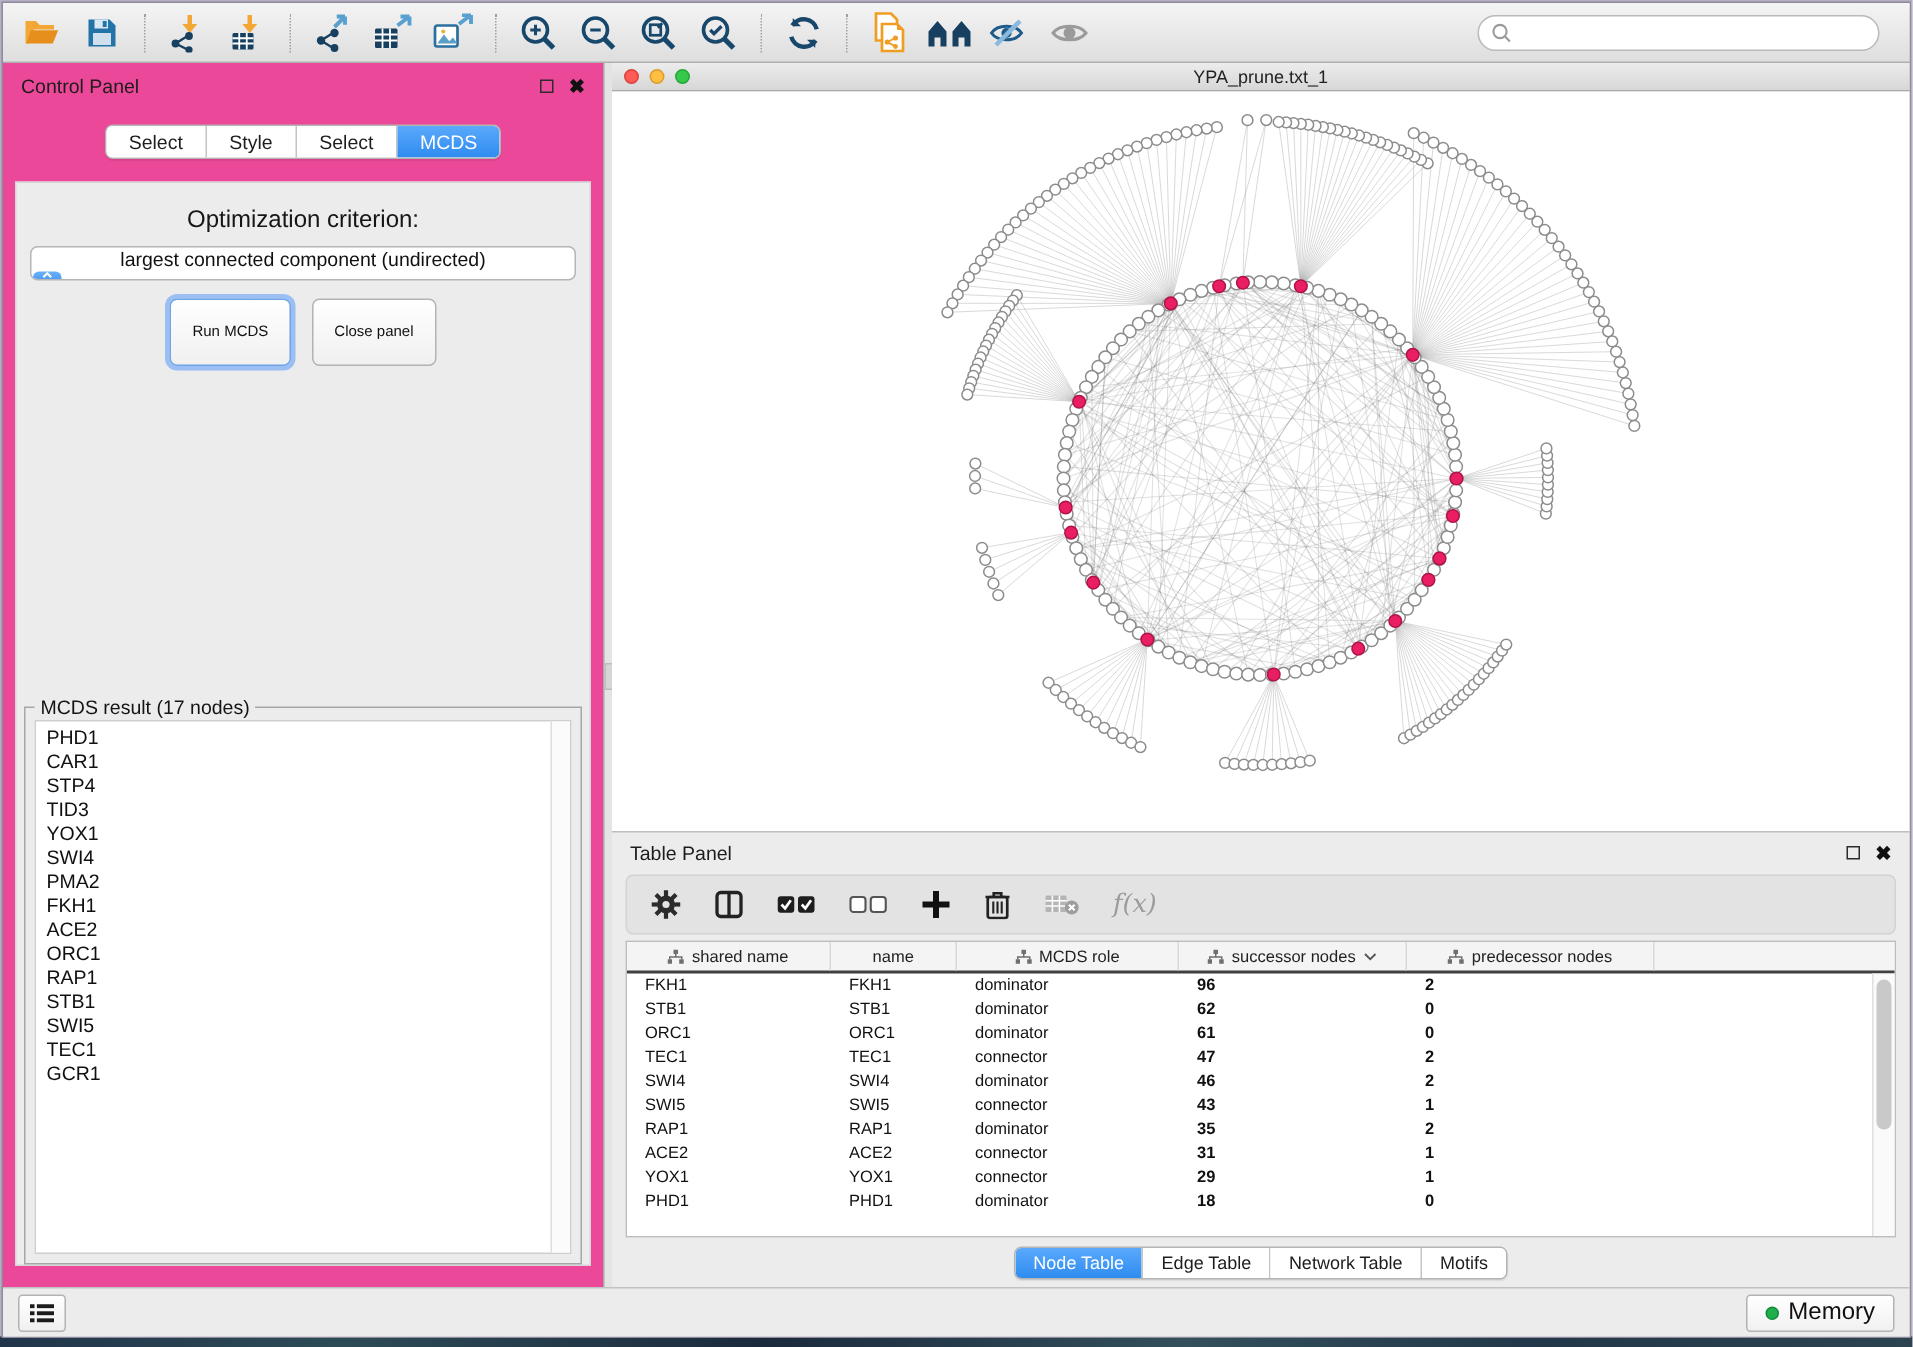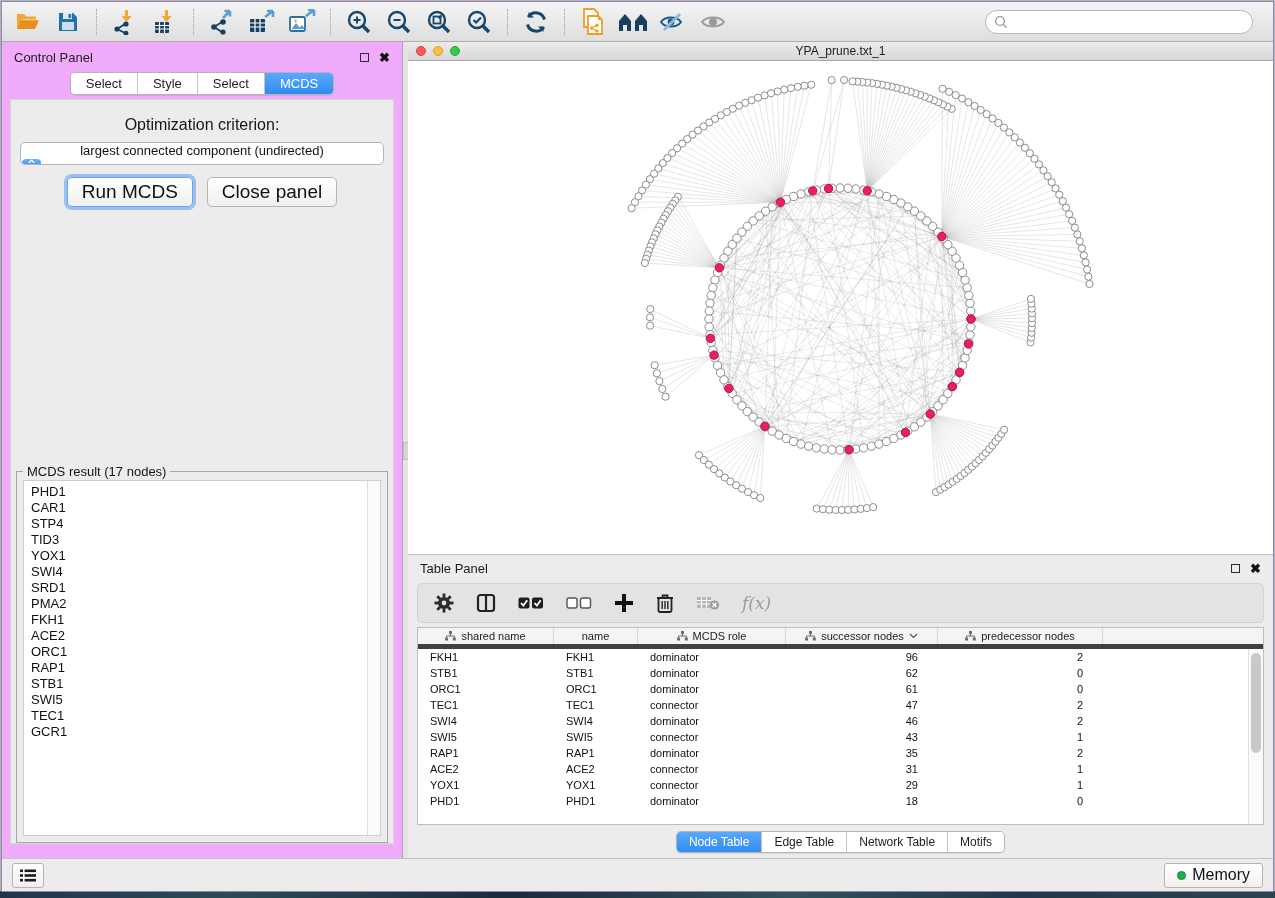--- a/index.html
+++ b/index.html
@@ -16,21 +16,21 @@
     border-bottom:1px solid #aeaeae;display:flex;align-items:center;padding:0 8px;gap:4px;}
   .tbtn{width:36px;height:32px;display:flex;align-items:center;justify-content:center;border-radius:4px;}
   .tsep{width:1px;height:26px;margin:0 6px;border-left:1px dotted #9f9f9f;}
   #toolbar-spacer{flex:1;}
   #search-box{width:268px;height:24px;background:#fff;border:1px solid #b9b9b9;border-radius:12px;
     display:flex;align-items:center;padding:0 8px;margin-right:12px;}
   #search-box input{border:none;outline:none;flex:1;font-size:12px;background:transparent;margin-left:6px;}
   
   #main{flex:1;display:flex;min-height:0;}
   
-  #control-panel{width:400px;flex:0 0 400px;background:#f0abfc;display:flex;flex-direction:column;position:relative;}
+  #control-panel{width:400px;flex:0 0 400px;background:#ec4899;display:flex;flex-direction:column;position:relative;gap:11px;}
   #cp-header{height:30px;display:flex;align-items:center;padding:0 12px;}
   #cp-title{font-size:13px;color:#1c1c1c;flex:1;}
   .win-btns{display:flex;align-items:center;gap:10px;}
   .float-glyph{width:9px;height:9px;border:1.6px solid #2c2c2c;display:inline-block;}
   .close-glyph{font-size:13px;font-weight:bold;color:#111;line-height:9px;}
   .seg-bar{display:flex;justify-content:center;margin-bottom:2px;}
   .seg{display:inline-flex;border:1px solid #b4b4b4;border-radius:5px;overflow:hidden;background:#fff;
     box-shadow:0 1px 1px rgba(0,0,0,.08);}
   .seg > div{padding:3px 15px;font-size:13px;color:#1d1d1d;border-right:1px solid #c4c4c4;background:#fff;}
   .seg > div:last-child{border-right:none;}
@@ -39,21 +39,21 @@
     display:flex;flex-direction:column;align-items:center;padding-top:16px;}
   #opt-label{font-size:16px;color:#161616;margin-bottom:8px;}
   #criterion-select{width:364px;height:23px;background:#fff;border:1px solid #b5b5b5;border-radius:5px;
     display:flex;align-items:center;font-size:13px;color:#111;overflow:hidden;flex-direction:column;}
   #criterion-select .val{flex:1;padding:0 10px;white-space:nowrap;}
   #criterion-select .stepper{width:19px;align-self:stretch;background:linear-gradient(#6cb1f7,#2e86f2);
     border-radius:4px;margin:1px;display:flex;flex-direction:column;align-items:center;justify-content:center;gap:1px;}
   .chev{width:7px;height:5px;}
   #cp-buttons{display:flex;gap:14px;margin-top:12px;}
   .pbtn{background:linear-gradient(#ffffff,#f0f0f0);border:1px solid #b3b3b3;border-radius:5px;
-    font-size:19px;color:#111;padding:3px 14px;}
+    font-size:10px;color:#111;padding:16px 14px;}
   .pbtn.focused{box-shadow:0 0 0 3px rgba(90,155,250,.55);border-color:#6ea4e8;}
   #mcds-fieldset{margin-top:auto;width:372px;height:372px;border:1px solid #a7a7a7;position:relative;
     background:#ececec;padding:4px;}
   #mcds-legend{position:absolute;top:-8px;left:6px;background:#ececec;font-size:13px;color:#141414;padding:0 4px;}
   #mcds-listwrap{position:absolute;left:6px;right:6px;top:8px;bottom:6px;background:#fff;
     border:1px solid #cfcfcf;display:flex;}
   #mcds-list{flex:1;padding:3px 0 0 7px;font-size:13px;line-height:16px;color:#101010;}
   #mcds-scroll{width:13px;background:#fbfbfb;border-left:1px solid #dedede;}
   
   #v-splitter{width:6px;flex:0 0 6px;background:#e4e4e4;border-left:1px solid #a8a8a8;position:relative;}
@@ -71,28 +71,28 @@
   #table-panel{height:304px;flex:0 0 304px;background:#ececec;border-top:1px solid #bdbdbd;
     display:flex;flex-direction:column;position:relative;}
   #tp-header{height:26px;display:flex;align-items:center;padding:0 12px;}
   #tp-title{font-size:13px;color:#1c1c1c;flex:1;}
   #tp-toolbar{height:40px;margin:2px 9px 4px 9px;background:#e3e3e3;border:1px solid #d2d2d2;border-radius:5px;
     display:flex;align-items:center;gap:22px;padding:0 16px;}
   .ticon{display:flex;align-items:center;justify-content:center;}
   .fx{font-family:"DejaVu Serif",serif;font-style:italic;font-size:17px;color:#9b9b9b;}
   #table-wrap{flex:1;margin:0 9px;background:#fff;border:1px solid #bdbdbd;display:flex;flex-direction:column;
     min-height:0;position:relative;}
-  #thead{height:21px;flex:0 0 21px;background:#f4f4f4;border-bottom:5px solid #404040;display:flex;
+  #thead{height:21px;flex:0 0 21px;background:#f4f4f4;border-bottom:2px solid #404040;display:flex;
     font-size:11px;color:#222;}
   .hcell{display:flex;align-items:center;justify-content:center;gap:5px;border-right:1px solid #d8d8d8;height:100%;}
   .hcell:last-child{border-right:none;}
   #tbody{flex:1;overflow:hidden;position:relative;}
   .trow{display:flex;height:16px;font-size:11px;color:#111;align-items:center;}
   .tcell{padding:0 12px;white-space:nowrap;overflow:hidden;}
-  .tcell.num{text-align:right;padding-right:20px;}
+  .tcell.num{padding-right:20px;font-weight:bold;}
   .c0{width:136px;} .c1{width:84px;} .c2{width:148px;} .c3{width:152px;} .c4{width:165px;}
   #tscroll{position:absolute;right:0;top:21px;bottom:0;width:15px;background:#fafafa;border-left:1px solid #e0e0e0;}
   #tscroll .thumb{position:absolute;top:4px;left:2px;width:10px;height:100px;background:#c9c9c9;border-radius:6px;}
   #tp-footer{height:33px;flex:0 0 33px;display:flex;align-items:center;justify-content:center;}
   .seg.small > div{padding:3px 12px;font-size:12px;}
   
   #status-bar{height:33px;flex:0 0 33px;background:#ececec;border-top:1px solid #c2c2c2;
     display:flex;align-items:center;padding:0 10px;}
   #menu-btn{width:32px;height:25px;background:linear-gradient(#fff,#f0f0f0);border:1px solid #b3b3b3;
     border-radius:3px;display:flex;align-items:center;justify-content:center;}
@@ -293,21 +293,20 @@
         <div id="mcds-fieldset">
           <span id="mcds-legend">MCDS result (17 nodes)</span>
           <div id="mcds-listwrap">
             <div id="mcds-list">
                 <div>PHD1</div>
                 <div>CAR1</div>
                 <div>STP4</div>
                 <div>TID3</div>
                 <div>YOX1</div>
                 <div>SWI4</div>
-                <div>SRD1</div>
                 <div>PMA2</div>
                 <div>FKH1</div>
                 <div>ACE2</div>
                 <div>ORC1</div>
                 <div>RAP1</div>
                 <div>STB1</div>
                 <div>SWI5</div>
                 <div>TEC1</div>
                 <div>GCR1</div>
               </div>

